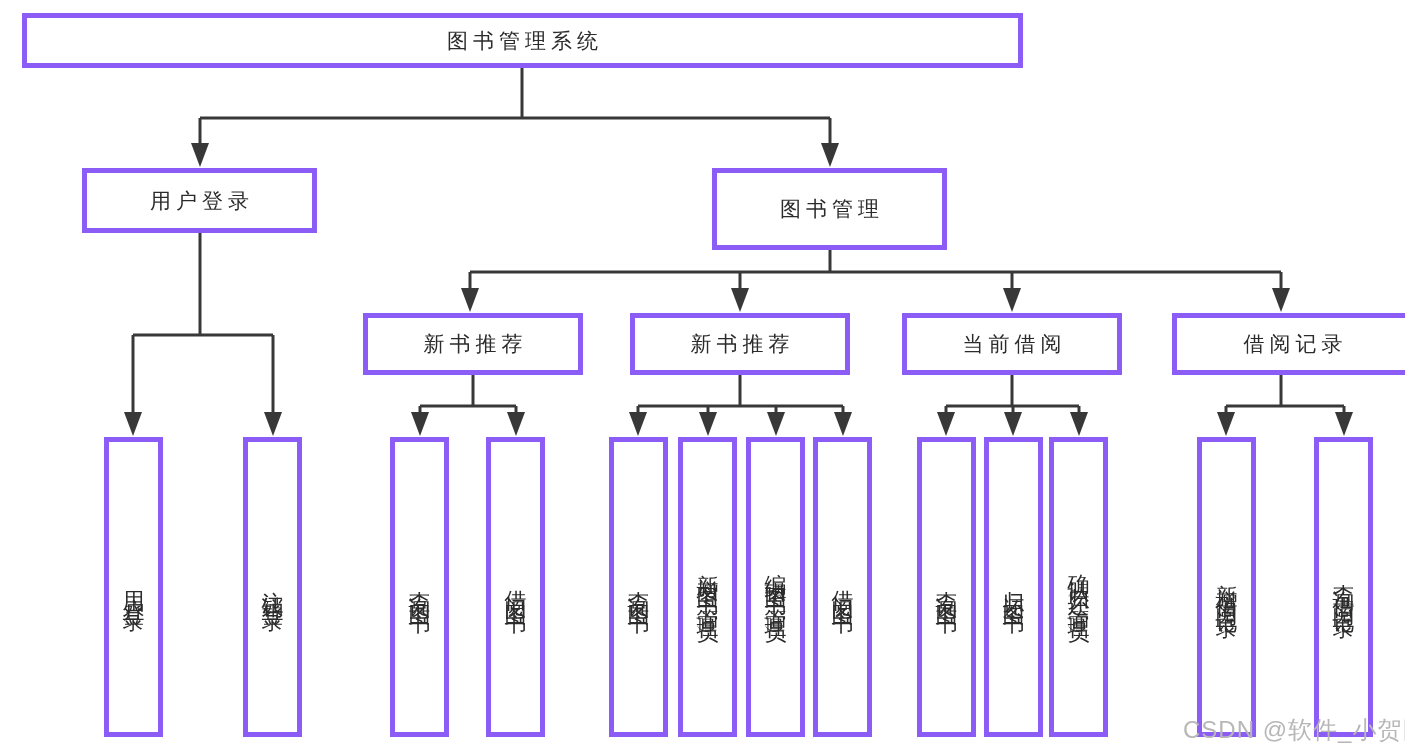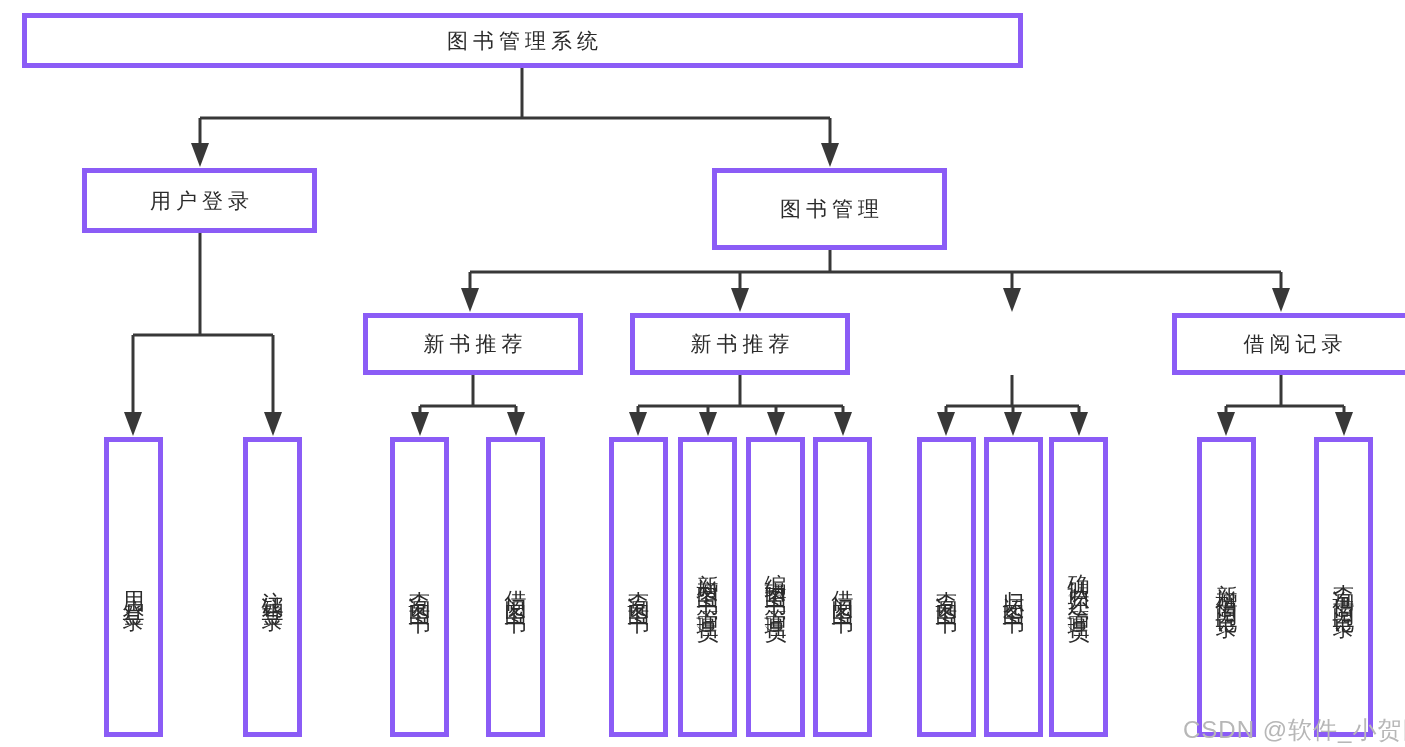--- a/index.html
+++ b/index.html
@@ -144,20 +144,23 @@
   <div class="node" style="left:712px;top:168px;width:235px;height:82px">
     <span class="lbl">图书管理</span>
   </div>
 
   <div class="node" style="left:363px;top:313px;width:220px;height:62px">
     <span class="lbl">新书推荐</span>
   </div>
   <div class="node" style="left:630px;top:313px;width:220px;height:62px">
     <span class="lbl">新书推荐</span>
   </div>
+  <div class="node" style="left:902px;top:313px;width:220px;height:62px">
+    <span class="lbl">当前借阅</span>
+  </div>
   <div class="node" style="left:1172px;top:313px;width:242px;height:62px">
     <span class="lbl">借阅记录</span>
   </div>
 
   <div class="node vbox" style="left:104px">
     <span class="lbl">用户登录</span>
   </div>
   <div class="node vbox" style="left:243px">
     <span class="lbl">注销登录</span>
   </div>

